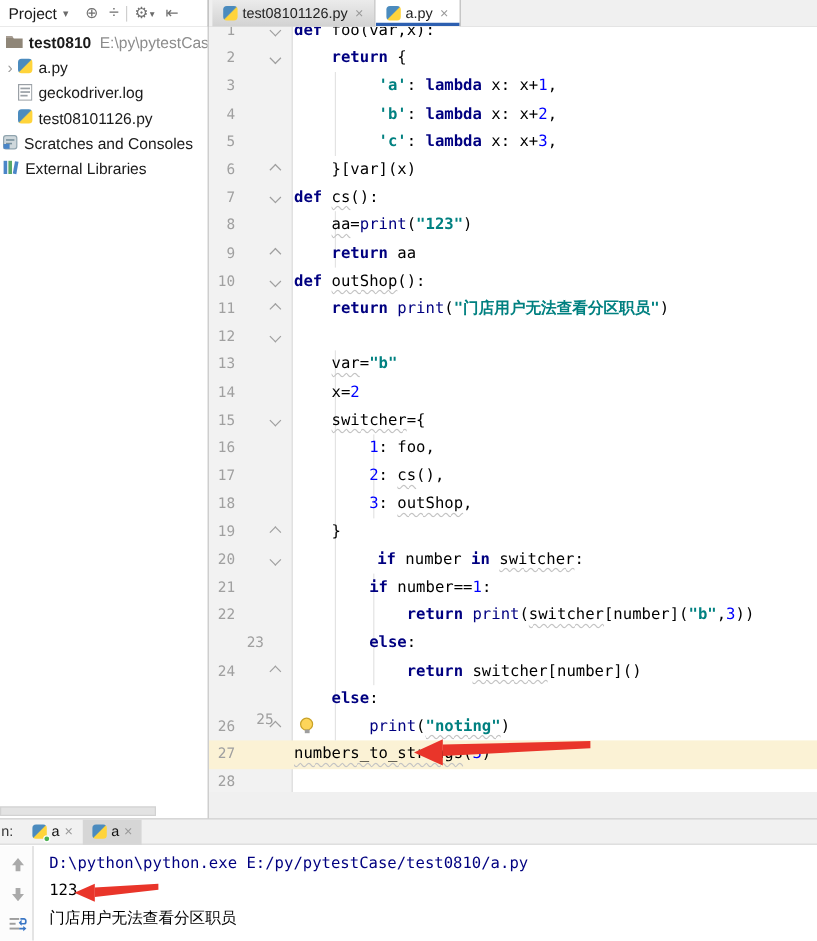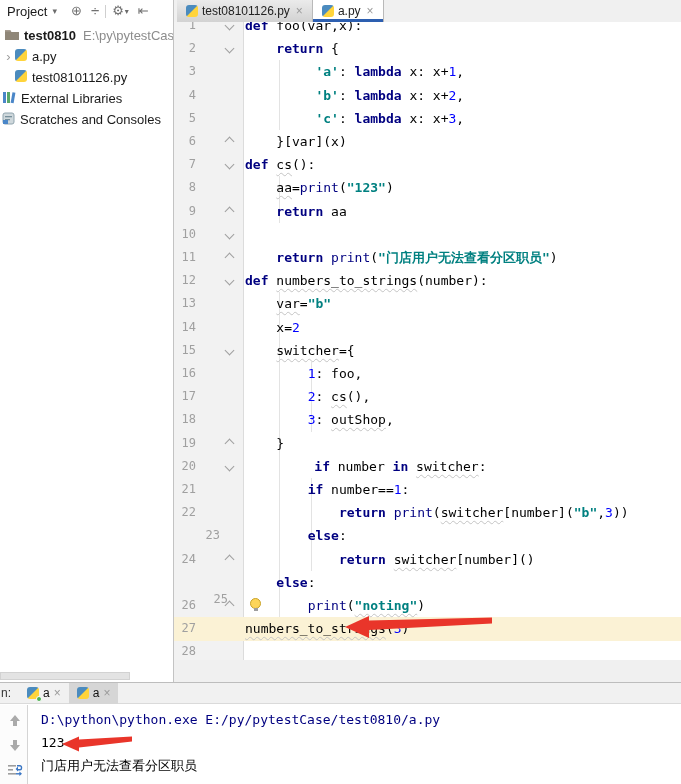--- a/index.html
+++ b/index.html
@@ -146,44 +146,55 @@
         </div>
         <div class="trow child haschev">
           <span class="chev">›</span>
           <span class="ticon" style="display: inline-flex;">
             <span class="pyicon"></span>
           </span>
           <span class="lbl">a.py</span>
         </div>
         <div class="trow child">
           <span class="ticon" style="display: inline-flex;">
+            <svg width="12" height="14">
+              <rect x="0.5" y="0.5" width="11" height="13" fill="#fff" stroke="#9aa0a6"></rect>
+              <rect x="2" y="3" width="8" height="1.4" fill="#9aa0a6"></rect>
+              <rect x="2" y="6" width="8" height="1.4" fill="#9aa0a6"></rect>
+              <rect x="2" y="9" width="6" height="1.4" fill="#9aa0a6"></rect>
+            </svg>
+          </span>
+          <span class="lbl">geckodriver.log</span>
+        </div>
+        <div class="trow child">
+          <span class="ticon" style="display: inline-flex;">
             <span class="pyicon"></span>
           </span>
           <span class="lbl">test08101126.py</span>
-        </div>
-        <div class="trow top">
-          <span class="ticon" style="display: inline-flex;">
-            <svg width="14" height="13">
-              <rect x="1" y="1" width="3" height="11" fill="#4a86c8"></rect>
-              <rect x="5" y="1" width="3" height="11" fill="#59a869"></rect>
-              <rect x="9.5" y="1.5" width="3" height="10.5" fill="#4a86c8" transform="rotate(10 11 7)"></rect>
-            </svg>
-          </span>
-          <span class="lbl">External Libraries</span>
         </div>
         <div class="trow top">
           <span class="ticon" style="display: inline-flex;">
             <svg width="13" height="13">
               <rect x="1" y="1" width="11" height="11" rx="2" fill="#cfd8dc" stroke="#90a4ae"></rect>
               <rect x="3" y="4" width="7" height="1.3" fill="#78909c"></rect>
               <rect x="3" y="7" width="5" height="1.3" fill="#78909c"></rect>
               <rect x="1" y="8" width="5" height="4" fill="#4a86c8"></rect>
             </svg>
           </span>
           <span class="lbl">Scratches and Consoles</span>
+        </div>
+        <div class="trow top">
+          <span class="ticon" style="display: inline-flex;">
+            <svg width="14" height="13">
+              <rect x="1" y="1" width="3" height="11" fill="#4a86c8"></rect>
+              <rect x="5" y="1" width="3" height="11" fill="#59a869"></rect>
+              <rect x="9.5" y="1.5" width="3" height="10.5" fill="#4a86c8" transform="rotate(10 11 7)"></rect>
+            </svg>
+          </span>
+          <span class="lbl">External Libraries</span>
         </div>
       </div>
     <div class="pscroll"></div>
   </div>
   <div class="vdivider"></div>
 
   <div class="editor" id="editor">
       <div class="gutter-bg"></div>
       <div class="curline" style="top: 595.2px; background: rgb(251, 242, 213);"></div>
       <div class="iguide" style="left: 105px; top: 38.4px; height: 69.6px;"></div>
@@ -203,24 +214,24 @@
       <div class="code-line" style="top: 84.8px;"><span class="tk-p">         </span><span class="tk-s">'c'</span><span class="tk-p">: </span><span class="tk-k">lambda</span><span class="tk-p"> x: x+</span><span class="tk-n">3</span><span class="tk-p">,</span></div>
       <div class="gnum" style="top: 108px;">6</div>
       <div class="code-line" style="top: 108px;"><span class="tk-p">    }[var](x)</span></div>
       <div class="gnum" style="top: 131.2px;">7</div>
       <div class="code-line" style="top: 131.2px;"><span class="tk-k">def </span><span class="tk-p wav">cs</span><span class="tk-p">():</span></div>
       <div class="gnum" style="top: 154.4px;">8</div>
       <div class="code-line" style="top: 154.4px;"><span class="tk-p">    </span><span class="tk-p wav">aa</span><span class="tk-p">=</span><span class="tk-b">print</span><span class="tk-p">(</span><span class="tk-s">"123"</span><span class="tk-p">)</span></div>
       <div class="gnum" style="top: 177.6px;">9</div>
       <div class="code-line" style="top: 177.6px;"><span class="tk-p">    </span><span class="tk-k">return</span><span class="tk-p"> aa</span></div>
       <div class="gnum" style="top: 200.8px;">10</div>
+      <div class="code-line" style="top: 200.8px;"><span class="tk-k">def </span><span class="tk-p wav">outShop</span><span class="tk-p">():</span></div>
       <div class="gnum" style="top: 224px;">11</div>
       <div class="code-line" style="top: 224px;"><span class="tk-p">    </span><span class="tk-k">return</span><span class="tk-p"> </span><span class="tk-b">print</span><span class="tk-p">(</span><span class="tk-s">"门店用户无法查看分区职员"</span><span class="tk-p">)</span></div>
       <div class="gnum" style="top: 247.2px;">12</div>
-      <div class="code-line" style="top: 247.2px;"><span class="tk-k">def </span><span class="tk-p wav">numbers_to_strings</span><span class="tk-p">(number):</span></div>
       <div class="gnum" style="top: 270.4px;">13</div>
       <div class="code-line" style="top: 270.4px;"><span class="tk-p">    </span><span class="tk-p wav">var</span><span class="tk-p">=</span><span class="tk-s">"b"</span></div>
       <div class="gnum" style="top: 293.6px;">14</div>
       <div class="code-line" style="top: 293.6px;"><span class="tk-p">    x=</span><span class="tk-n">2</span></div>
       <div class="gnum" style="top: 316.8px;">15</div>
       <div class="code-line" style="top: 316.8px;"><span class="tk-p">    </span><span class="tk-p wav">switcher</span><span class="tk-p">={</span></div>
       <div class="gnum" style="top: 340px;">16</div>
       <div class="code-line" style="top: 340px;"><span class="tk-p">        </span><span class="tk-n">1</span><span class="tk-p">: foo,</span></div>
       <div class="gnum" style="top: 363.2px;">17</div>
       <div class="code-line" style="top: 363.2px;"><span class="tk-p">        </span><span class="tk-n">2</span><span class="tk-p">: </span><span class="tk-p wav">cs</span><span class="tk-p">(),</span></div>

